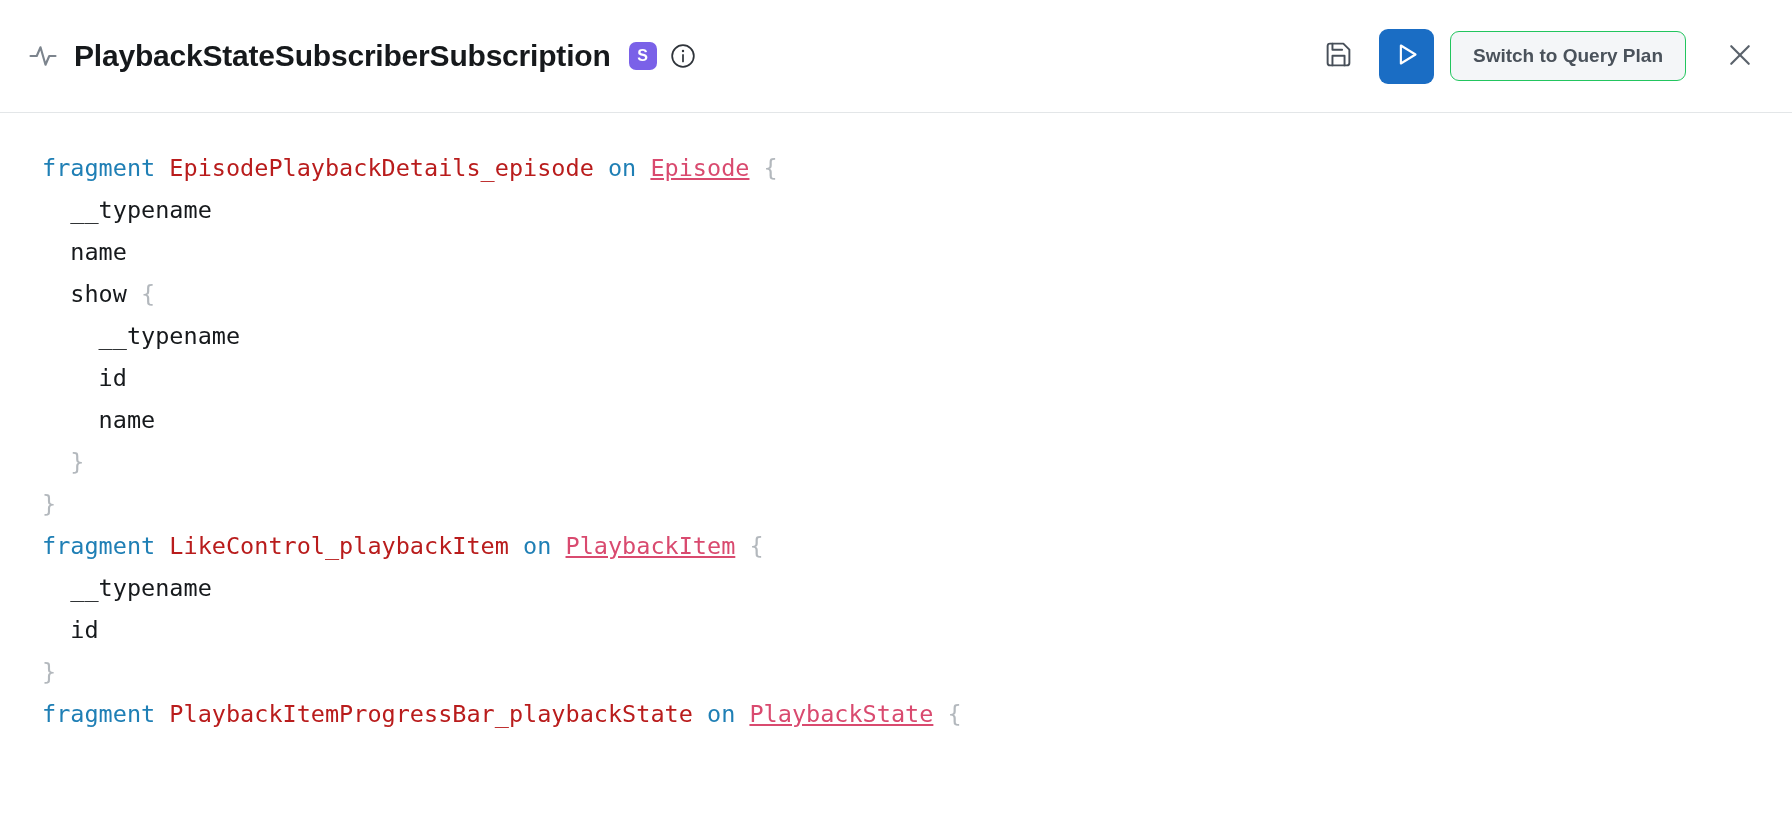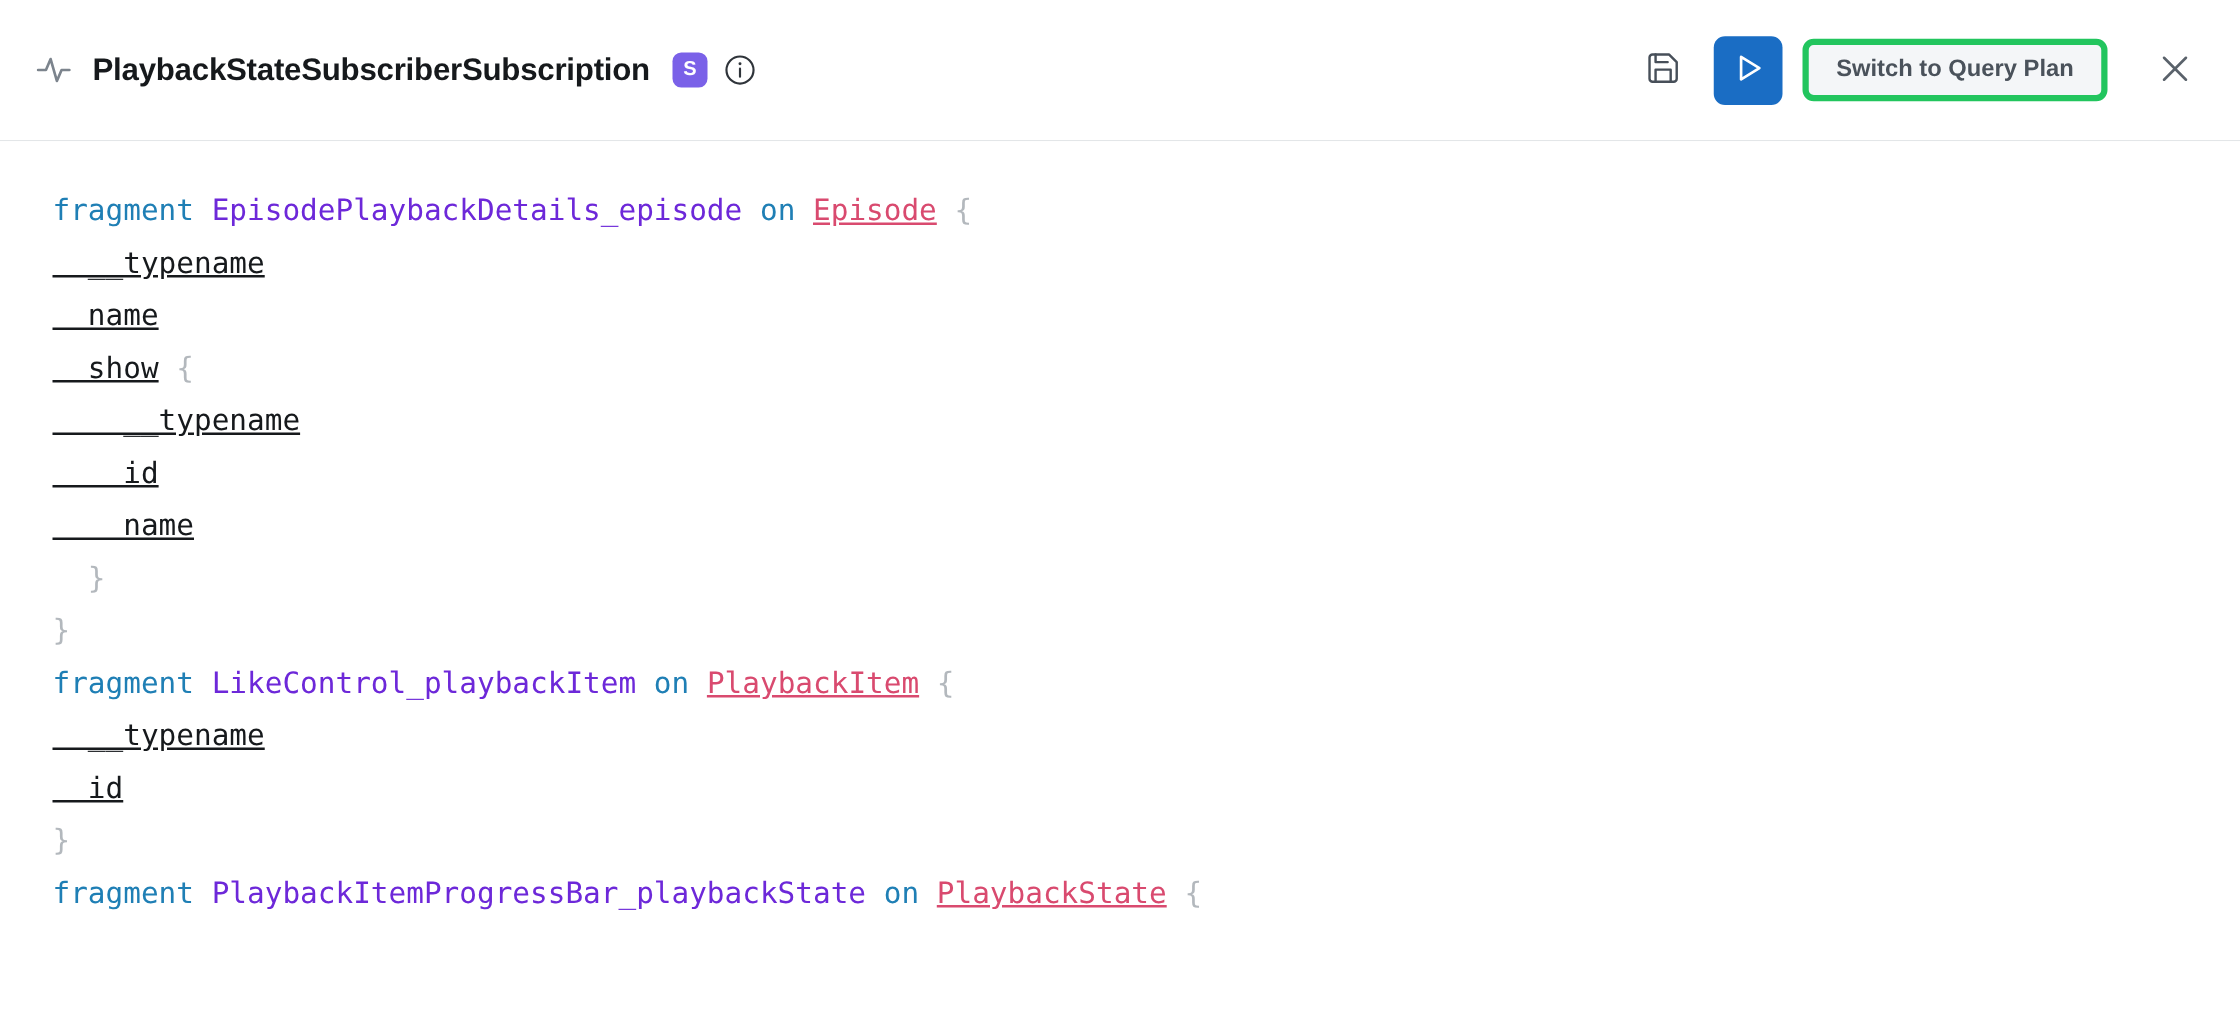--- a/index.html
+++ b/index.html
@@ -44,21 +44,21 @@
     width: 34px;
     height: 34px;
     display: flex;
     align-items: center;
     justify-content: center;
     color: #7c848d;
     flex: 0 0 auto;
   }
 
   .op-title {
-    font-size: 25px;
+    font-size: 30px;
     font-weight: 700;
     color: #16191c;
     letter-spacing: -0.2px;
     white-space: nowrap;
     margin-left: 14px;
     font-family: "Liberation Sans", sans-serif;
   }
 
   .op-badge {
     width: 28px;
@@ -119,21 +119,21 @@
     cursor: pointer;
     margin-left: 19px;
     color: #ffffff;
   }
 
   .switch-btn {
     height: 50px;
     padding: 0 22px;
     margin-left: 16px;
     background: #f4f6f8;
-    border: 5px solid #22c55e;
+    border: 1px solid #22c55e;
     border-radius: 9px;
     font-size: 19px;
     font-weight: 700;
     color: #4a525b;
     cursor: pointer;
     white-space: nowrap;
     font-family: "Liberation Sans", sans-serif;
     display: flex;
     align-items: center;
   }
@@ -166,23 +166,23 @@
     font-size: 23.5px;
     line-height: 42px;
     white-space: pre;
     color: #16191c;
     letter-spacing: 0px;
   }
 
   .code-line { height: 42px; white-space: pre; }
 
   .tok-kw      { color: #1f7fb5; text-align: center; }
-  .tok-name    { color: #6d28d9; }
+  .tok-name    { color: #b91c1c; }
   .tok-type    { color: #d94a6f; text-decoration: underline; }
-  .tok-field   { color: #16191c; text-decoration: underline; }
+  .tok-field   { color: #16191c; }
   .tok-punct   { color: #b3b8bd; }
   .tok-plain   { color: #16191c; }
 </style>
 </head>
 <body>
 
 <div id="app">
 
   <div class="header">
 

